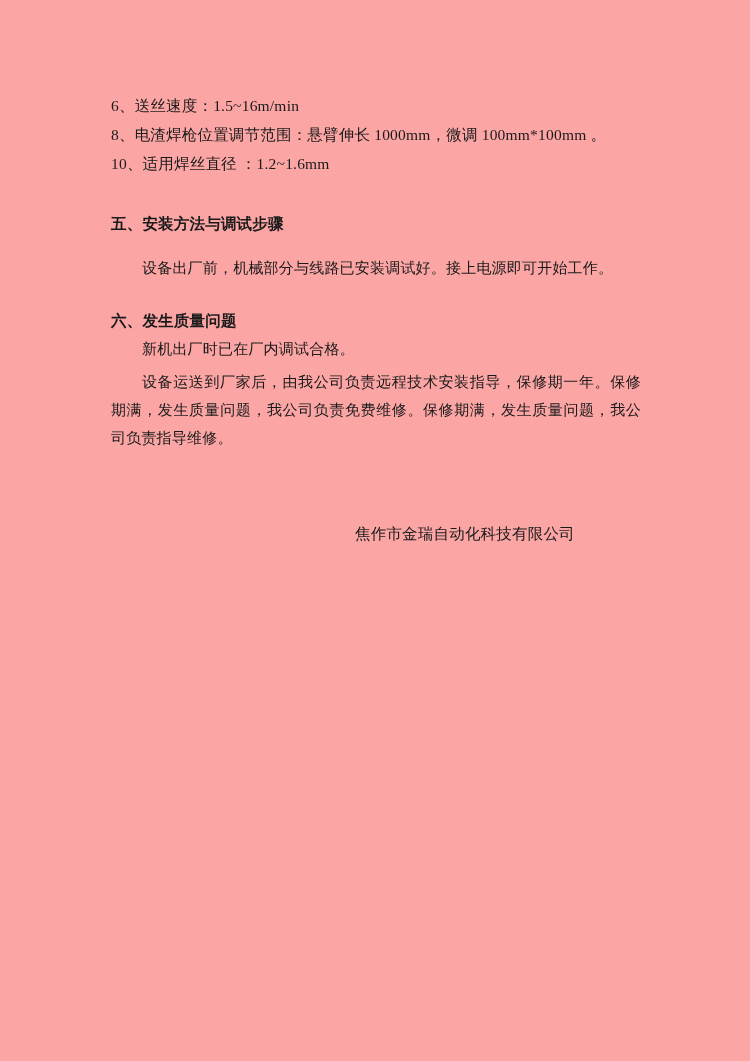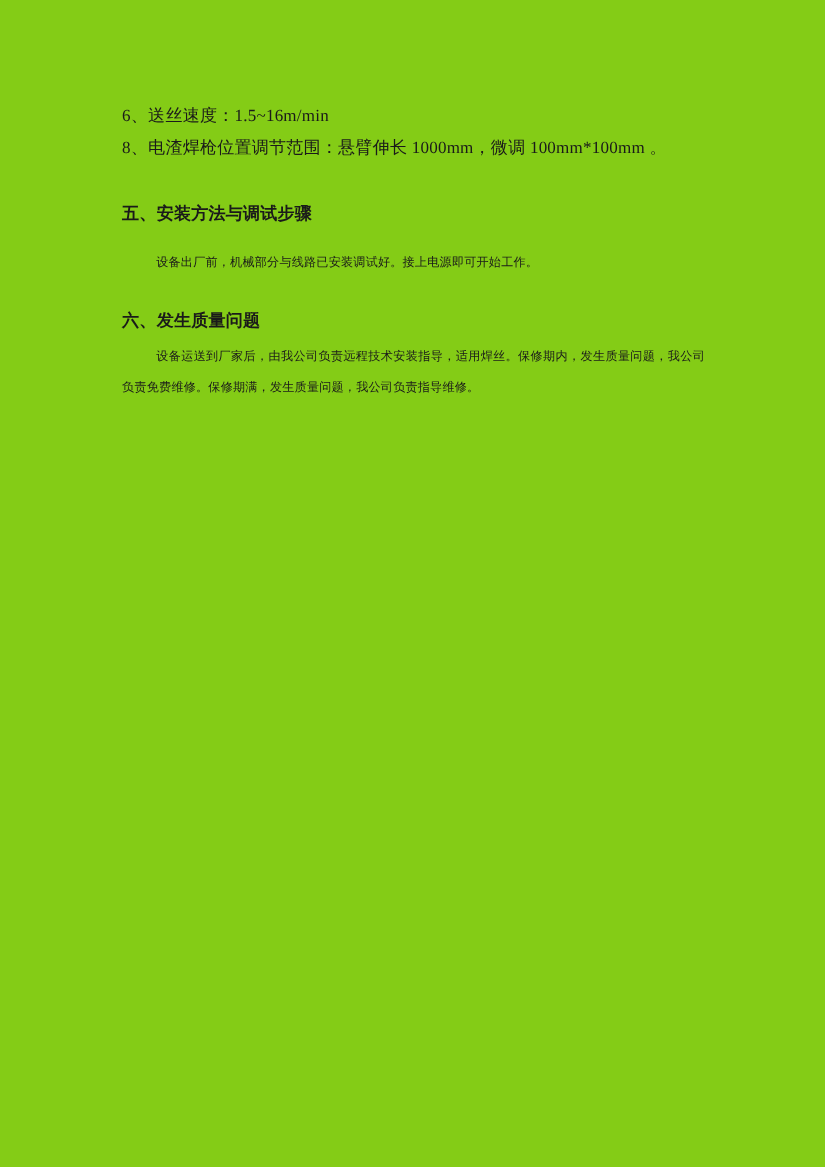--- a/index.html
+++ b/index.html
@@ -4,21 +4,21 @@
 <style>
   html, body {
     margin: 0;
     padding: 0;
     background: #ffffff;
   }
   .page {
     position: relative;
     width: 750px;
     height: 1061px;
-    background: #84cc16;
+    background: #fca5a5;
     overflow: hidden;
     font-family: "Liberation Serif", "DejaVu Serif", serif;
     color: #1a1a1a;
     box-sizing: border-box;
   }
   .content {
     position: absolute;
     top: 0;
     left: 111px;
     width: 530px;
@@ -32,21 +32,21 @@
   .spec-item-6 { margin-top: 91px; }
   .heading {
     font-size: 15.5px;
     line-height: 29px;
     white-space: pre-wrap;
     letter-spacing: 0.2px;
     font-weight: bold;
   }
   .heading-install { margin-top: 31px; }
   .para {
-    font-size: 11px;
+    font-size: 15px;
     line-height: 29px;
     text-indent: 31px;
     text-align: justify;
     letter-spacing: 0.2px;
   }
   .para-install { margin-top: 16px; }
   .heading-service { margin-top: 23px; }
   .para-service-1 { margin-top: 0; }
   .para-service-2 {
     margin-top: 4px;
@@ -61,25 +61,28 @@
   }
 </style>
 </head>
 <body>
 
 <div class="page">
   <div class="content">
 
     <div class="line spec-item-6">6、送丝速度：1.5~16m/min</div>
     <div class="line">8、电渣焊枪位置调节范围：悬臂伸长 1000mm，微调 100mm*100mm 。</div>
+    <div class="line">10、适用焊丝直径 ：1.2~1.6mm</div>
 
     <div class="heading heading-install">五、安装方法与调试步骤</div>
 
     <div class="para para-install">设备出厂前，机械部分与线路已安装调试好。接上电源即可开始工作。</div>
 
     <div class="heading heading-service">六、发生质量问题</div>
 
+    <div class="para para-service-1">新机出厂时已在厂内调试合格。</div>
 
-    <div class="para para-service-2">设备运送到厂家后，由我公司负责远程技术安装指导，适用焊丝。保修期内，发生质量问题，我公司负责免费维修。保修期满，发生质量问题，我公司负责指导维修。</div>
+    <div class="para para-service-2">设备运送到厂家后，由我公司负责远程技术安装指导，保修期一年。保修期满，发生质量问题，我公司负责免费维修。保修期满，发生质量问题，我公司负责指导维修。</div>
 
+    <div class="signature">焦作市金瑞自动化科技有限公司</div>
 
   </div>
 </div>
 
 </body></html>

